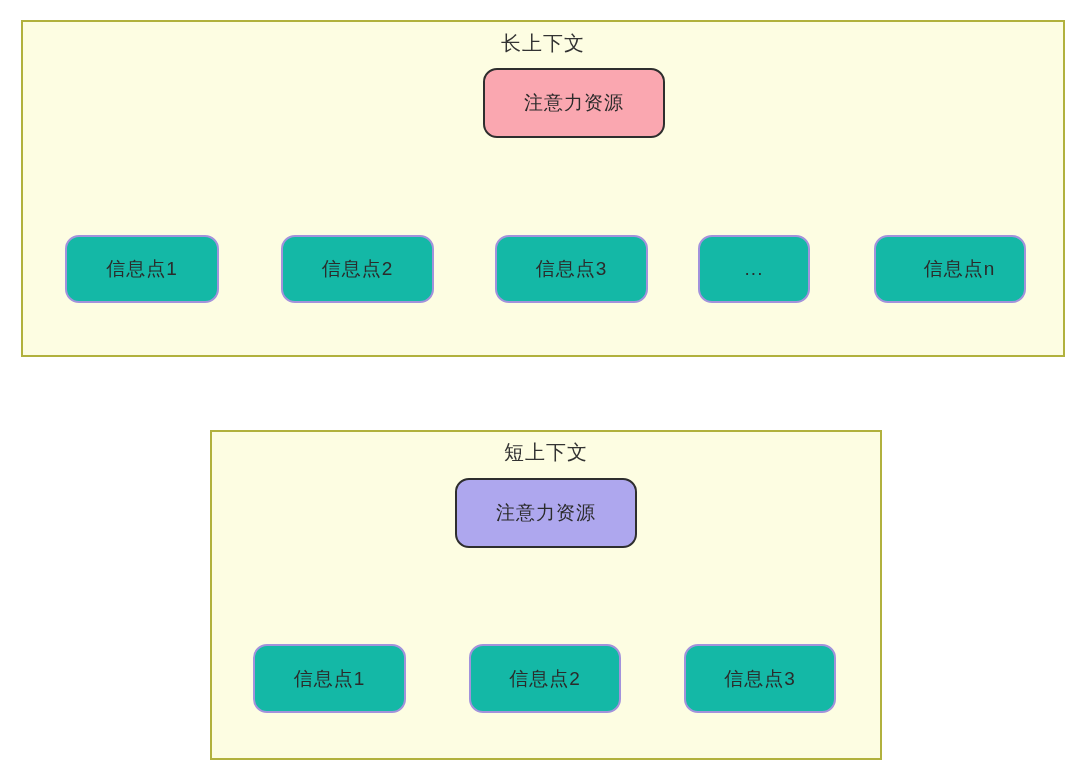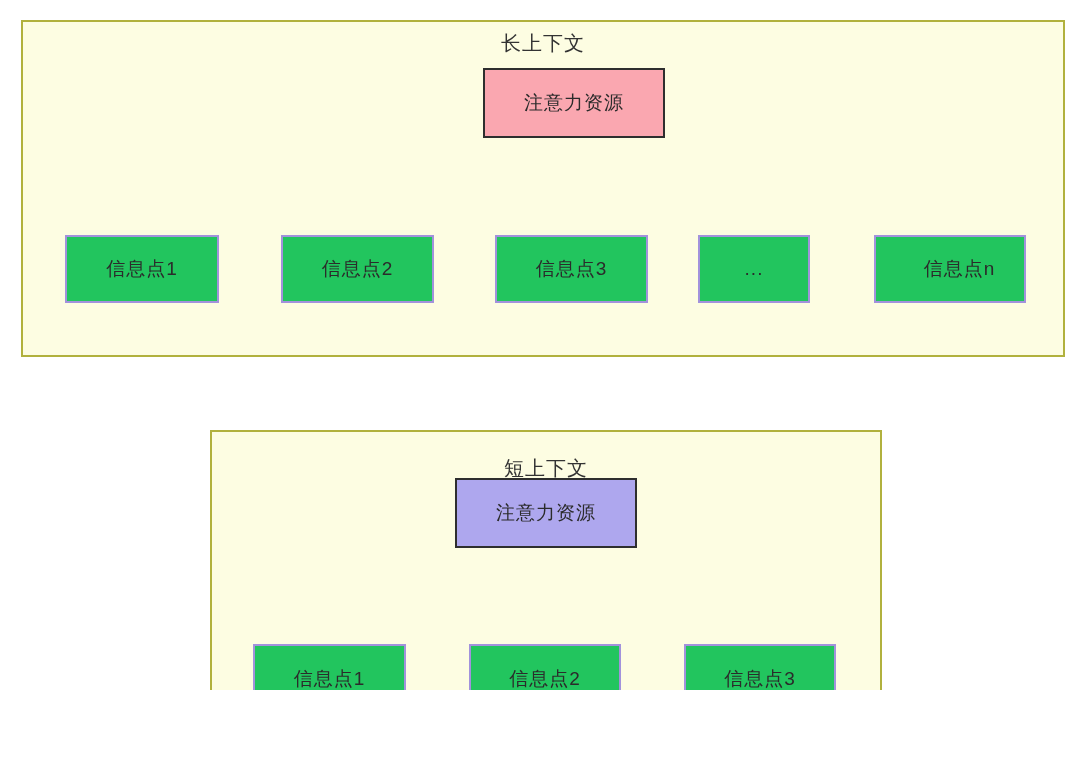--- a/index.html
+++ b/index.html
@@ -4,21 +4,21 @@
 <style>
   html, body {
     margin: 0;
     padding: 0;
     background: #ffffff;
     font-family: "Liberation Sans", "DejaVu Sans", sans-serif;
   }
   .canvas {
     position: relative;
     width: 1080px;
-    height: 690px;
+    height: 774px;
     background: #ffffff;
     overflow: hidden;
   }
   .container {
     position: absolute;
     background: #FDFDE2;
     border: 2px solid #B1B13D;
     box-sizing: border-box;
   }
   .ctitle {
@@ -32,28 +32,29 @@
   }
   .node {
     position: absolute;
     box-sizing: border-box;
     display: flex;
     align-items: center;
     justify-content: center;
     font-size: 19px;
     color: #2b2b2b;
     letter-spacing: 1px;
+    border-radius: 14px;
   }
   .root-node {
     border: 2.5px solid #2e2e2e;
   }
   .root-pink  { background: #FAA7B0; }
   .root-purple{ background: #AEA7EE; }
   .leaf-node {
-    background: #22c55e;
+    background: #14b8a6;
     border: 2px solid #A292DC;
   }
   svg.arrows {
     position: absolute;
     left: 0;
     top: 0;
     width: 1080px;
     height: 774px;
     pointer-events: none;
   }
@@ -92,21 +93,21 @@
 
   <div class="node root-node root-pink" style="left:483px; top:68px; width:182px; height:70px;">注意力资源</div>
 
   <div class="node leaf-node" style="left:65px; top:235px; width:154px; height:68px;">信息点1</div>
   <div class="node leaf-node" style="left:281px; top:235px; width:153px; height:68px;">信息点2</div>
   <div class="node leaf-node" style="left:495px; top:235px; width:153px; height:68px;">信息点3</div>
   <div class="node leaf-node" style="left:698px; top:235px; width:112px; height:68px;">...</div>
   <div class="node leaf-node" style="left:874px; top:235px; width:152px; height:68px;padding-left:19px;">信息点n</div>
 
   <div class="container" style="left:210px; top:430px; width:672px; height:330px;">
-    <div class="ctitle" style="top:7px;margin-top:16px;">短上下文</div>
+    <div class="ctitle" style="top:7px;">短上下文</div>
   </div>
 
   <div class="node root-node root-purple" style="left:455px; top:478px; width:182px; height:70px;">注意力资源</div>
 
   <div class="node leaf-node" style="left:253px; top:644px; width:153px; height:69px;">信息点1</div>
   <div class="node leaf-node" style="left:469px; top:644px; width:152px; height:69px;">信息点2</div>
   <div class="node leaf-node" style="left:684px; top:644px; width:152px; height:69px;">信息点3</div>
 
 </div>
 

